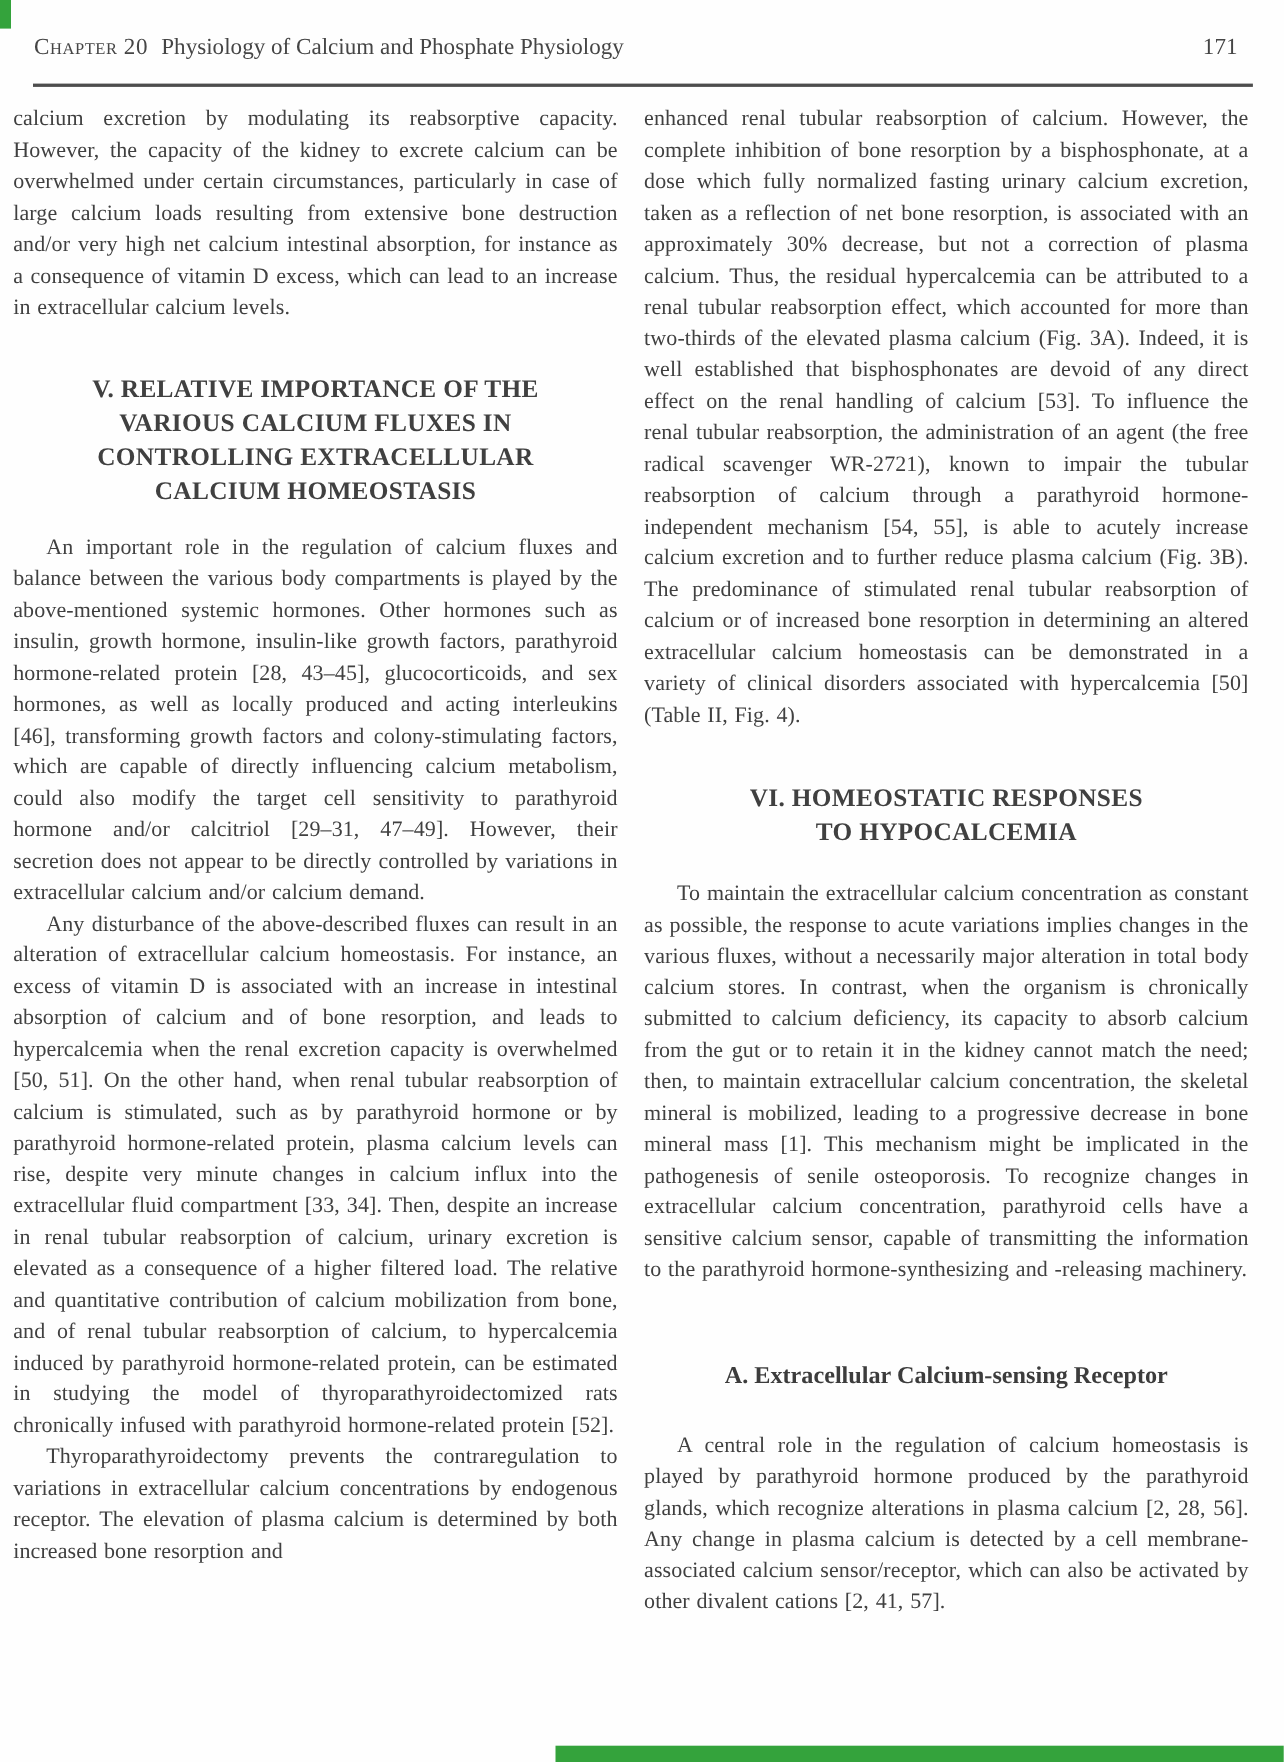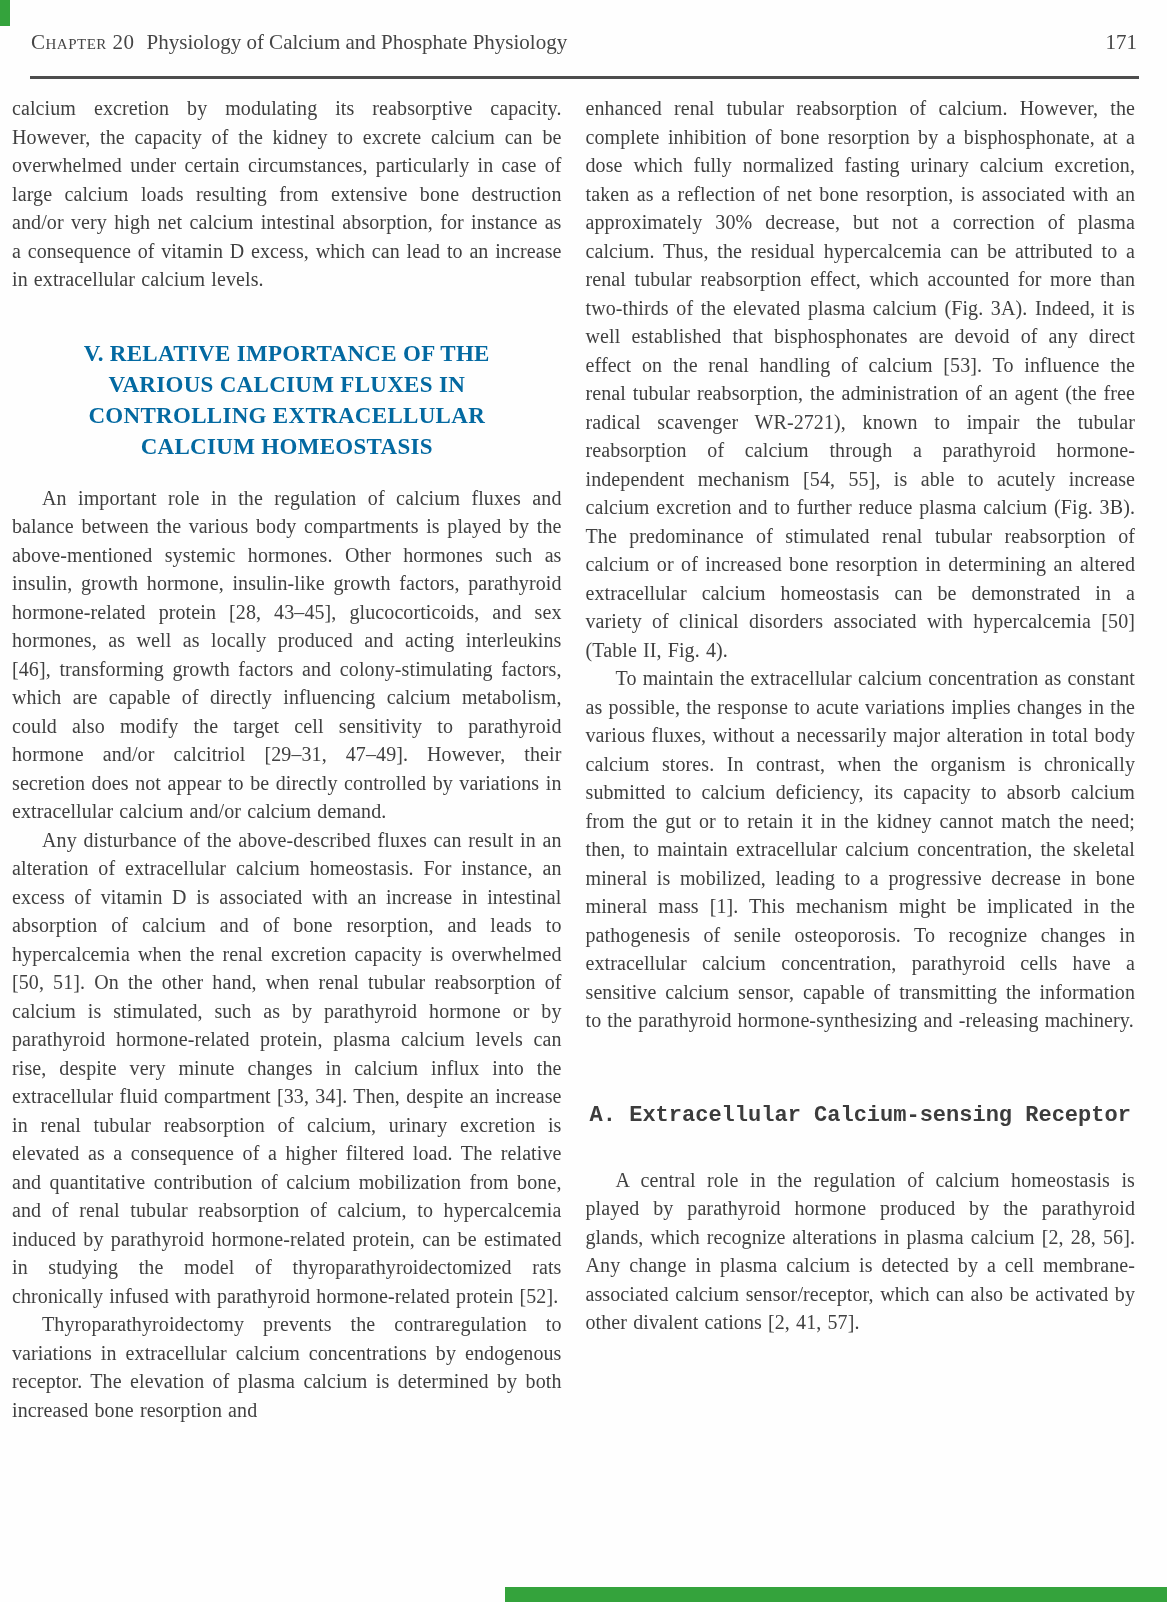--- a/index.html
+++ b/index.html
@@ -8,21 +8,21 @@
     background: #fefefe;
     font-family: "Liberation Serif", "DejaVu Serif", serif;
     color: #404040;
     position: relative;
     overflow: hidden;
   }
   .page { position: absolute; inset: 0; }
 
   
   .page-header {
-    position: absolute; top: 30px; left: 31px; right: 30px;
+    position: absolute; top: 30px; left: 31px; right: 42px;
     display: flex; align-items: baseline;
     font-size: 21px; line-height: 24px; color: #454545;
   }
   .chapter-label {
     font-variant: small-caps;
     letter-spacing: 0.5px;
     margin-right: 12px;
     white-space: nowrap;
   }
   .chapter-title { flex: 1; }
@@ -49,32 +49,31 @@
     word-spacing: 1px;
   }
   .para.indent { text-indent: 30px; }
 
   .section-heading {
     margin: 44px 0 22px 0;
     font-size: 23px; font-weight: bold;
     line-height: 31px;
     text-align: center;
     white-space: pre-line;
-    color: #0369a1;
+    color: #404040;
     letter-spacing: 0.3px;
   }
   .section-heading.vi { margin: 46px 0 26px 0; }
 
   .subsection-heading {
     margin: 68px 0 38px 0;
     font-size: 22px; font-weight: bold;
     line-height: 25px;
     text-align: center;
     color: #3c3c3c;
-    font-family: Liberation Mono, monospace;
   }
 
   
   .scan-mark { position: absolute; background: var(--artifact-green, #34a33c); }
   .scan-mark.top-left { top: 0; left: 0; width: 10px; height: 26px; }
   .scan-mark.bottom-band { bottom: 0; left: 505px; right: 0; height: 15px; }
 </style>
 </head>
 <body style="color: rgb(64, 64, 64);">
 
@@ -96,20 +95,22 @@
 VARIOUS CALCIUM FLUXES IN
 CONTROLLING EXTRACELLULAR
 CALCIUM HOMEOSTASIS</h2>
       <p class="para indent">An important role in the regulation of calcium fluxes and balance between the various body compartments is played by the above-mentioned systemic hormones. Other hormones such as insulin, growth hormone, insulin-like growth factors, parathyroid hormone-related protein [28, 43–45], glucocorticoids, and sex hormones, as well as locally produced and acting interleukins [46], transforming growth factors and colony-stimulating factors, which are capable of directly influencing calcium metabolism, could also modify the target cell sensitivity to parathyroid hormone and/or calcitriol [29–31, 47–49]. However, their secretion does not appear to be directly controlled by variations in extracellular calcium and/or calcium demand.</p>
       <p class="para indent">Any disturbance of the above-described fluxes can result in an alteration of extracellular calcium homeostasis. For instance, an excess of vitamin D is associated with an increase in intestinal absorption of calcium and of bone resorption, and leads to hypercalcemia when the renal excretion capacity is overwhelmed [50, 51]. On the other hand, when renal tubular reabsorption of calcium is stimulated, such as by parathyroid hormone or by parathyroid hormone-related protein, plasma calcium levels can rise, despite very minute changes in calcium influx into the extracellular fluid compartment [33, 34]. Then, despite an increase in renal tubular reabsorption of calcium, urinary excretion is elevated as a consequence of a higher filtered load. The relative and quantitative contribution of calcium mobilization from bone, and of renal tubular reabsorption of calcium, to hypercalcemia induced by parathyroid hormone-related protein, can be estimated in studying the model of thyroparathyroidectomized rats chronically infused with parathyroid hormone-related protein [52].</p>
       <p class="para indent">Thyroparathyroidectomy prevents the contraregulation to variations in extracellular calcium concentrations by endogenous receptor. The elevation of plasma calcium is determined by both increased bone resorption and</p>
     </section>
 
     <section class="column">
       <p class="para">enhanced renal tubular reabsorption of calcium. However, the complete inhibition of bone resorption by a bisphosphonate, at a dose which fully normalized fasting urinary calcium excretion, taken as a reflection of net bone resorption, is associated with an approximately 30% decrease, but not a correction of plasma calcium. Thus, the residual hypercalcemia can be attributed to a renal tubular reabsorption effect, which accounted for more than two-thirds of the elevated plasma calcium (Fig. 3A). Indeed, it is well established that bisphosphonates are devoid of any direct effect on the renal handling of calcium [53]. To influence the renal tubular reabsorption, the administration of an agent (the free radical scavenger WR-2721), known to impair the tubular reabsorption of calcium through a parathyroid hormone-independent mechanism [54, 55], is able to acutely increase calcium excretion and to further reduce plasma calcium (Fig. 3B). The predominance of stimulated renal tubular reabsorption of calcium or of increased bone resorption in determining an altered extracellular calcium homeostasis can be demonstrated in a variety of clinical disorders associated with hypercalcemia [50] (Table II, Fig. 4).</p>
+      <h2 class="section-heading vi">VI. HOMEOSTATIC RESPONSES
+TO HYPOCALCEMIA</h2>
       <p class="para indent">To maintain the extracellular calcium concentration as constant as possible, the response to acute variations implies changes in the various fluxes, without a necessarily major alteration in total body calcium stores. In contrast, when the organism is chronically submitted to calcium deficiency, its capacity to absorb calcium from the gut or to retain it in the kidney cannot match the need; then, to maintain extracellular calcium concentration, the skeletal mineral is mobilized, leading to a progressive decrease in bone mineral mass [1]. This mechanism might be implicated in the pathogenesis of senile osteoporosis. To recognize changes in extracellular calcium concentration, parathyroid cells have a sensitive calcium sensor, capable of transmitting the information to the parathyroid hormone-synthesizing and -releasing machinery.</p>
       <h3 class="subsection-heading">A. Extracellular Calcium-sensing Receptor</h3>
       <p class="para indent">A central role in the regulation of calcium homeostasis is played by parathyroid hormone produced by the parathyroid glands, which recognize alterations in plasma calcium [2, 28, 56]. Any change in plasma calcium is detected by a cell membrane-associated calcium sensor/receptor, which can also be activated by other divalent cations [2, 41, 57].</p>
     </section>
 
   </main>
 
   <div class="scan-mark top-left"></div>
   <div class="scan-mark bottom-band"></div>
 

